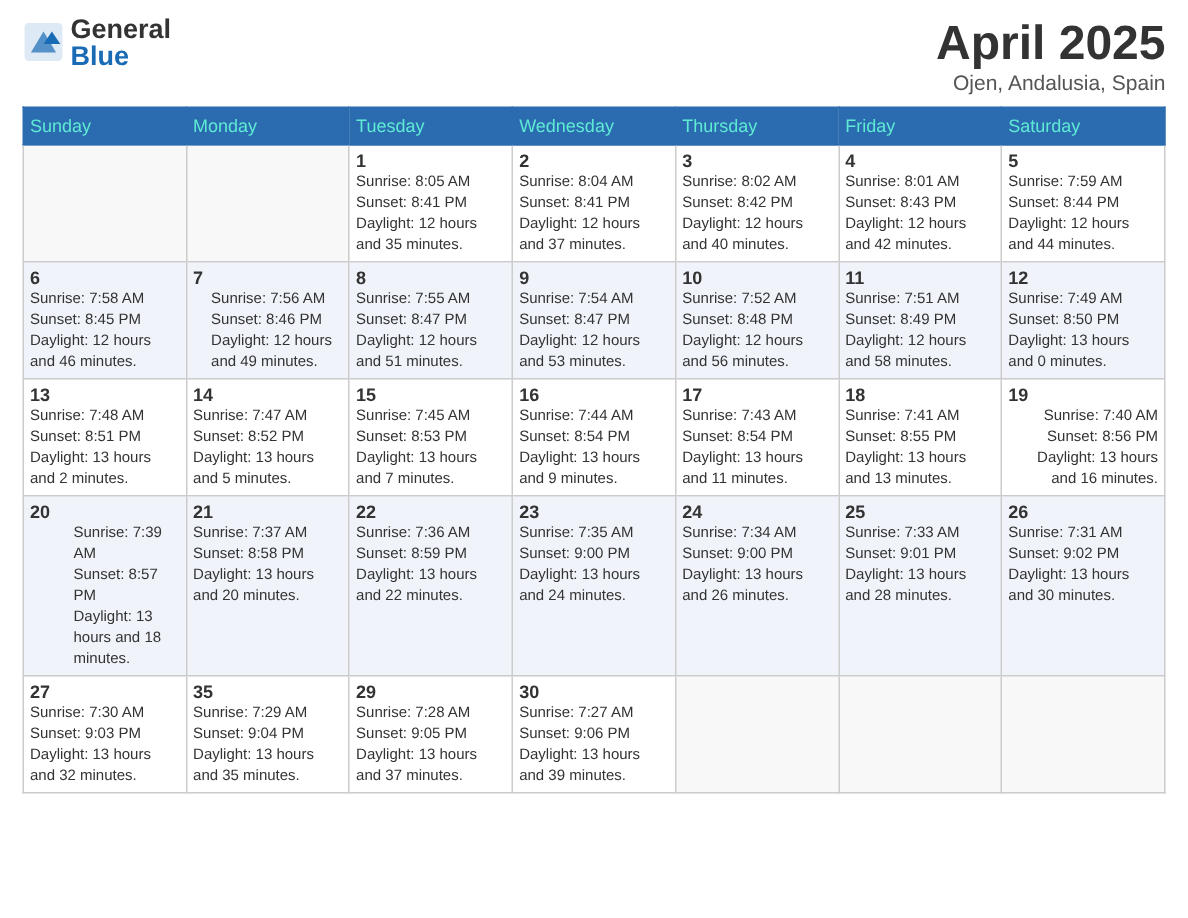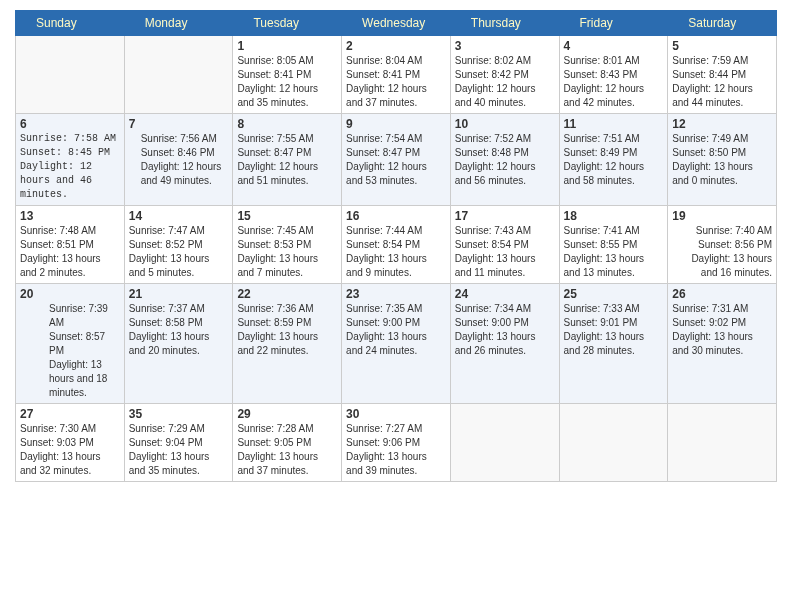--- a/index.html
+++ b/index.html
@@ -56,22 +56,22 @@
       font-size: 14px;
       color: #555;
     }
     .calendar {
       width: 100%;
       border-collapse: collapse;
       font-size: 11px;
     }
     .calendar th {
       background-color: #2b6cb0;
-      color: #fef9c3;
-      padding: 5px 20px;
+      color: #5eead4;
+      padding: 5px 4px;
       text-align: left;
       font-size: 12px;
       font-weight: normal;
       border: 1px solid #2b6cb0;
     }
     .calendar td {
       border: 1px solid #ccc;
       padding: 3px 4px;
       vertical-align: top;
       width: 108px;
@@ -93,20 +93,37 @@
       line-height: 1.4;
     }
     .row-alt td {
       background-color: #f0f4fa;
     }
   </style>
 </head>
 <body>
 
 <div class="container">
+  <div class="header">
+    <div class="logo">
+      <svg class="logo-icon" viewBox="0 0 40 40">
+        <rect x="2" y="2" width="36" height="36" rx="4" fill="#1a6bb5" opacity="0.15"></rect>
+        <polygon points="8,30 20,10 32,30" fill="#1a6bb5" opacity="0.7"></polygon>
+        <polygon points="20,22 28,10 36,22" fill="#1a6bb5"></polygon>
+      </svg>
+      <div class="logo-text">
+        <span class="logo-general">General</span>
+        <span class="logo-blue">Blue</span>
+      </div>
+    </div>
+    <div class="title-block">
+      <div class="month-title">April 2025</div>
+      <div class="location">Ojen, Andalusia, Spain</div>
+    </div>
+  </div>
 
   <table class="calendar">
     <thead>
       <tr>
         <th>Sunday</th>
         <th>Monday</th>
         <th>Tuesday</th>
         <th>Wednesday</th>
         <th>Thursday</th>
         <th>Friday</th>
@@ -144,21 +161,21 @@
           <td>
             <span class="day-num">5</span>
             <div class="day-info" style="white-space: pre-line;">Sunrise: 7:59 AM
 Sunset: 8:44 PM
 Daylight: 12 hours and 44 minutes.</div>
           </td>
         </tr>
         <tr class="row-alt">
           <td>
             <span class="day-num">6</span>
-            <div class="day-info" style="white-space: pre-line; font-family: Liberation Mono, monospace;">Sunrise: 7:58 AM
+            <div class="day-info" style="white-space: pre-line;">Sunrise: 7:58 AM
 Sunset: 8:45 PM
 Daylight: 12 hours and 46 minutes.</div>
           </td>
           <td>
             <span class="day-num">7</span>
             <div class="day-info" style="white-space: pre-line; margin-left: 12px;">Sunrise: 7:56 AM
 Sunset: 8:46 PM
 Daylight: 12 hours and 49 minutes.</div>
           </td>
           <td>

